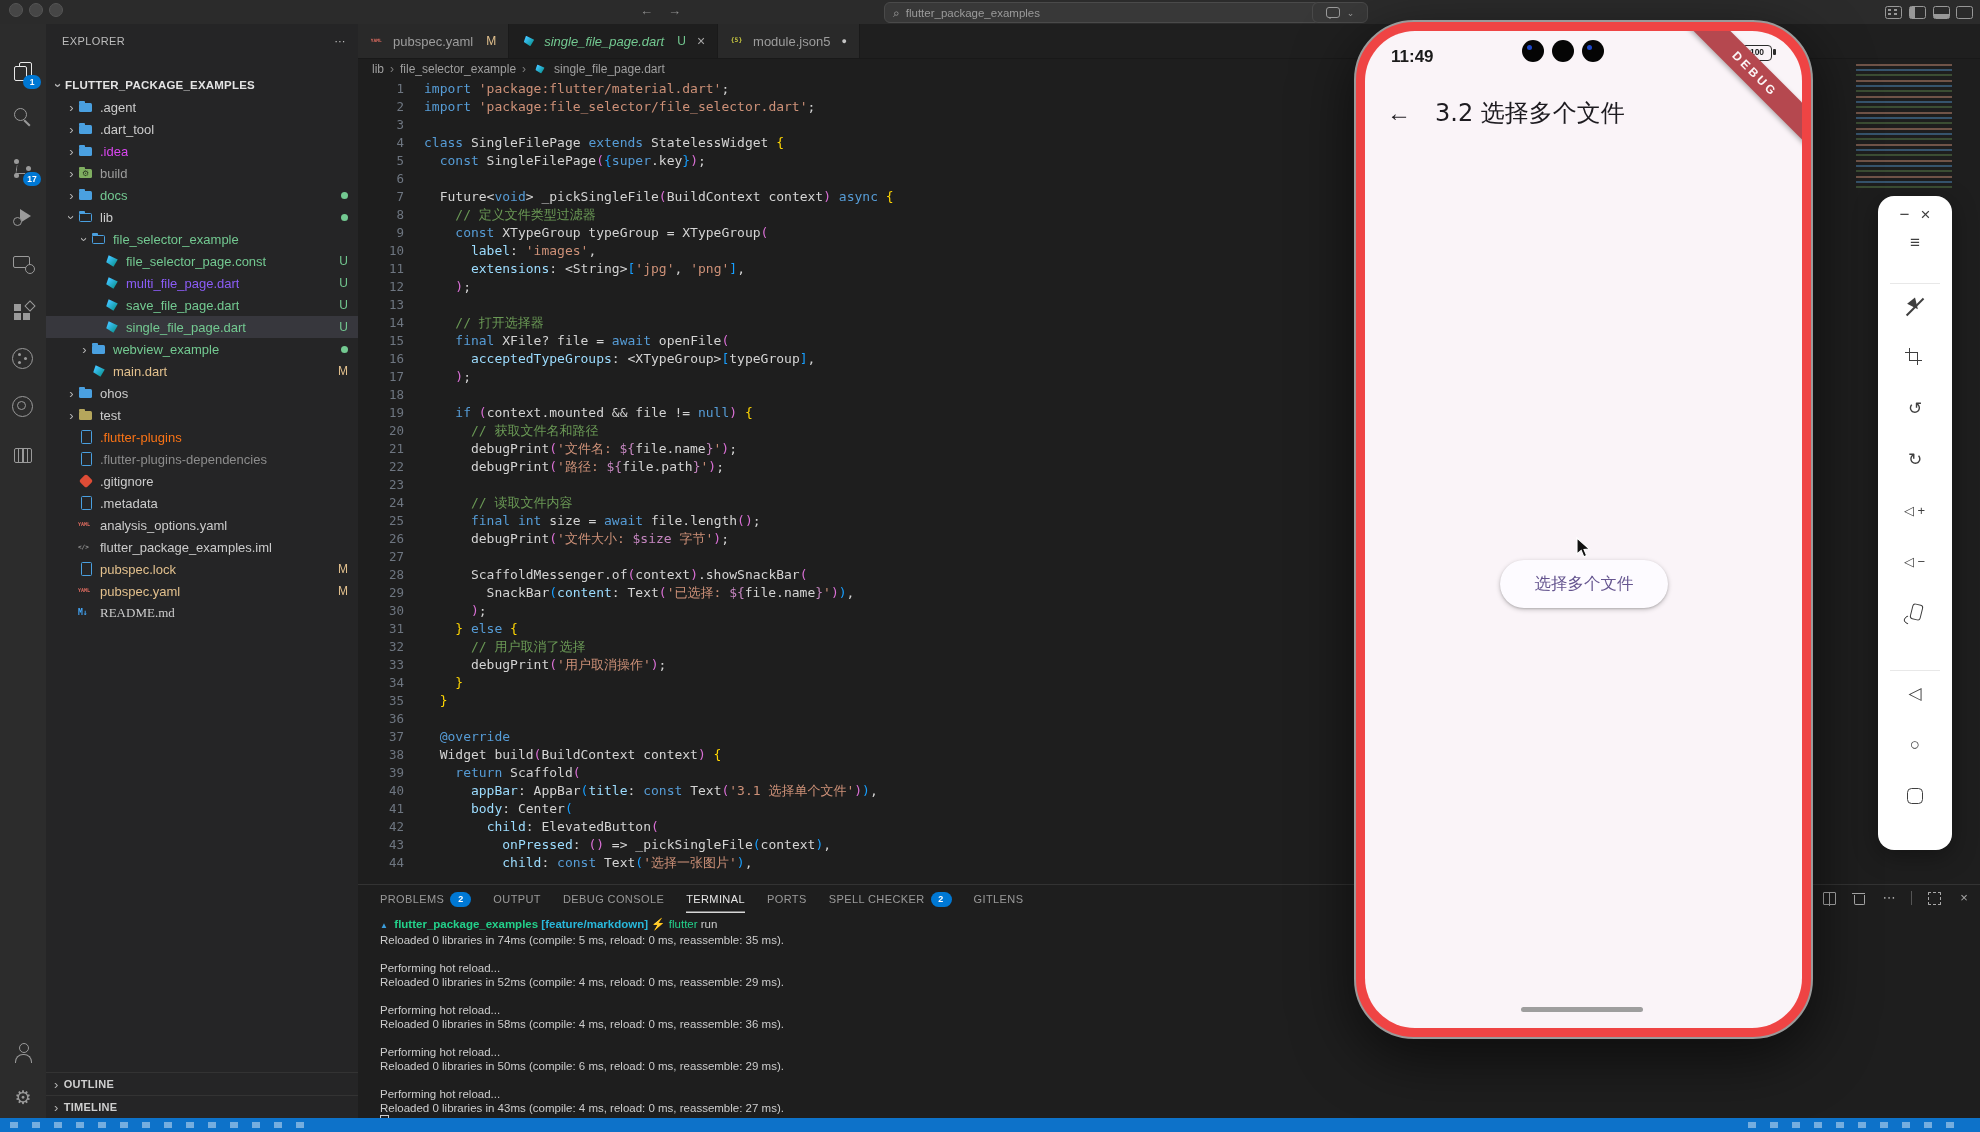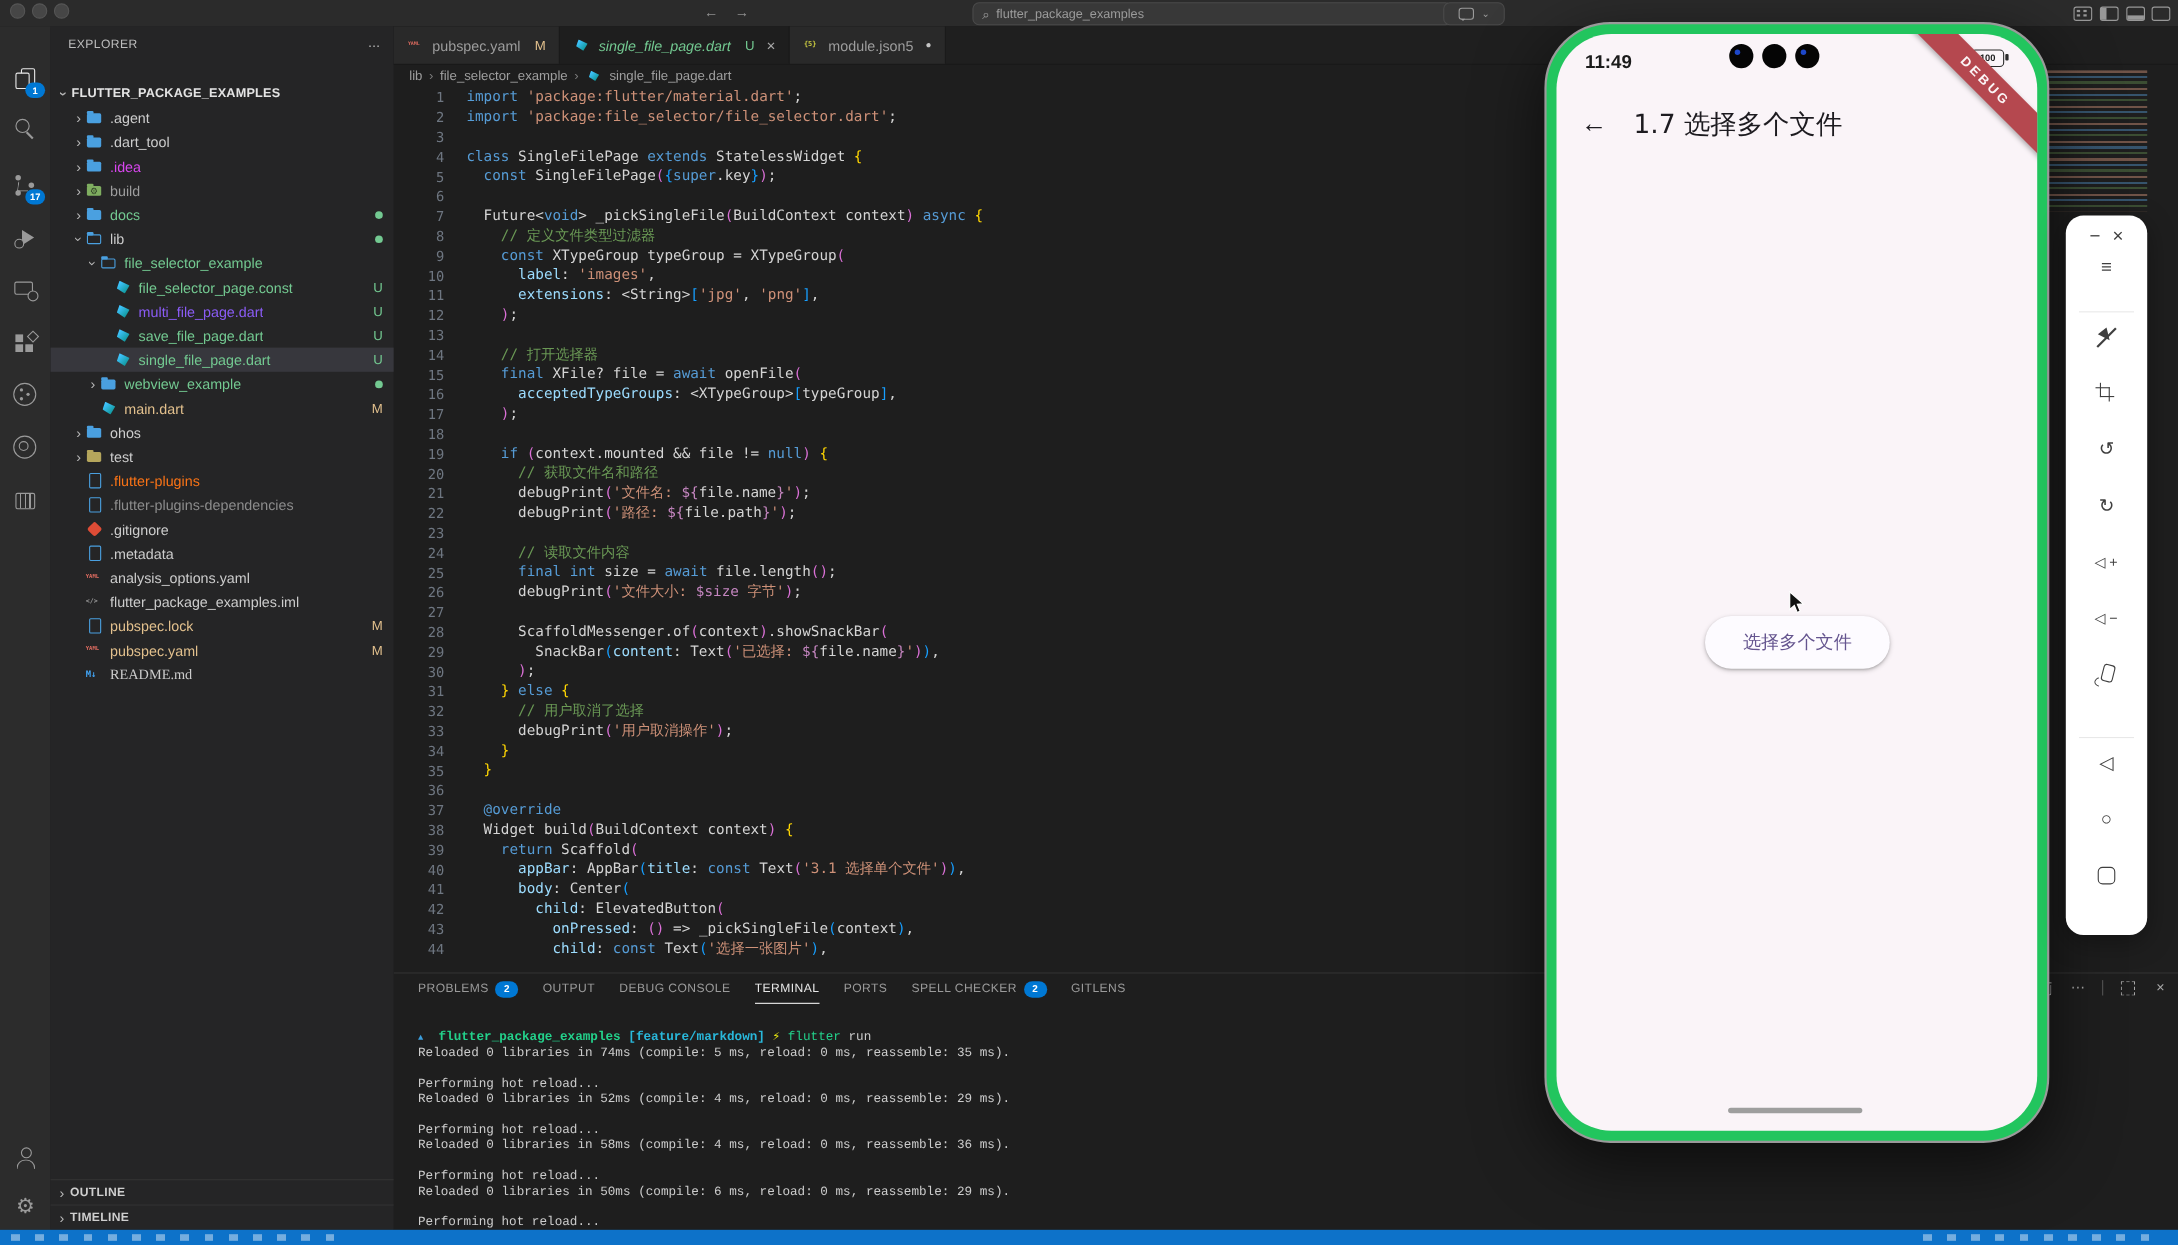--- a/index.html
+++ b/index.html
@@ -112,31 +112,31 @@
   .pbadge{min-width:15px;height:15px;border-radius:9px;background:#0078d4;color:#fff;font-size:9px;font-weight:700;
       display:flex;align-items:center;justify-content:center;padding:0 3px;}
   #panel-actions{position:absolute;right:8px;top:5px;display:flex;align-items:center;gap:14px;color:#a8a8a8;}
   .pa{width:16px;height:16px;position:relative;font-size:13px;line-height:16px;text-align:center;cursor:pointer;}
   .pa-split::before{content:"";position:absolute;left:2px;top:2px;width:11px;height:11px;border:1.3px solid currentColor;border-radius:1px;}
   .pa-split::after{content:"";position:absolute;left:8px;top:2px;width:0;height:13.6px;border-left:1.3px solid currentColor;}
   .pa-trash::before{content:"";position:absolute;left:3px;top:5px;width:9px;height:9px;border:1.3px solid currentColor;border-top:none;border-radius:0 0 2px 2px;}
   .pa-trash::after{content:"";position:absolute;left:1px;top:3px;width:13px;height:0;border-top:1.3px solid currentColor;}
   .pa-sep{width:1px;height:14px;background:#555;}
   .pa-max::before{content:"";position:absolute;left:2px;top:2px;width:11px;height:11px;border:1.3px dashed currentColor;border-radius:1px;}
-  #terminal{position:absolute;left:22px;top:32px;right:0;bottom:0;font-family:Liberation Mono, monospace;font-size:11.5px;
-      line-height:14px;color:#cccccc;white-space:pre;overflow:hidden;margin-top:19px;}
+  #terminal{position:absolute;left:22px;top:32px;right:0;bottom:0;font-family:Liberation Sans, sans-serif;font-size:11.5px;
+      line-height:14px;color:#cccccc;white-space:pre;overflow:hidden;}
   .t-repo{color:#23d18b;font-weight:700;} .t-branch{color:#29b8db;font-weight:700;} .t-bolt{color:#e5e510;}
   .t-cmd{color:#23d18b;} .t-arrow{color:#3b9edd;font-size:8px;} .t-plain{color:#cccccc;}
   .t-cursor{display:inline-block;width:7px;height:12px;border:1px solid #cccccc;vertical-align:-2px;}
   
   #statusbar{position:absolute;left:0;bottom:0;width:1980px;height:14px;background:#0d72c9;z-index:60;}
   .sb-glyphs{position:absolute;top:4px;height:6px;opacity:.5;
       background:repeating-linear-gradient(90deg,#dce9f5 0 8px,transparent 8px 22px);}
   
-  #phone{position:absolute;left:1404px;top:20px;width:455px;height:1015px;background:#22c55e;border:2.5px solid #9a9a9a;
+  #phone{position:absolute;left:1354px;top:20px;width:455px;height:1015px;background:#ef4444;border:2.5px solid #9a9a9a;
       border-radius:60px;box-shadow:0 18px 60px rgba(0,0,0,.6);z-index:40;}
   #screen{position:absolute;inset:9px;background:#faf4f8;border-radius:50px;overflow:hidden;}
   #status-time{position:absolute;left:26px;top:16px;font-size:17px;font-weight:600;color:#1b1b1b;}
   .cam{position:absolute;top:9px;width:22px;height:22px;border-radius:50%;background:#050505;}
   .cam .glint{position:absolute;left:5px;top:5px;width:5px;height:5px;border-radius:50%;background:#1d47c9;}
   #batt-alert{position:absolute;right:64px;top:13px;width:12px;height:15px;border-radius:3.5px;background:#2c2c2c;color:#fff;
       font-size:10px;font-weight:700;text-align:center;line-height:15px;}
   #battery{position:absolute;right:30px;top:14px;width:28px;height:14px;border:1.6px solid #2c2c2c;border-radius:4px;
       font-size:8.5px;font-weight:700;color:#1c1c1c;text-align:center;line-height:13px;}
   #battery::after{content:"";position:absolute;right:-4.5px;top:3px;width:2.5px;height:6px;background:#2c2c2c;border-radius:1px;}
@@ -478,21 +478,21 @@
         </span>
       <span class="cam" style="left:187px"></span>
       <span class="cam" style="left:217px">
           <span class="glint"></span>
         </span>
       <span id="batt-alert">!</span>
       <span id="battery">100</span>
       <div id="ribbon">DEBUG</div>
       <div id="appbar">
         <span id="back-arrow">←</span>
-        <span id="appbar-title">1.7 选择多个文件</span>
+        <span id="appbar-title">3.2 选择多个文件</span>
       </div>
       <button id="pick-button">选择多个文件</button>
       <svg id="mouse-cursor" width="17" height="22" viewBox="0 0 17 22">
         <path d="M1,1 L1,17 L5.2,13.4 L7.8,19.8 L10.6,18.6 L8,12.4 L13.4,12 Z" fill="#111" stroke="#fff" stroke-width="1.1"></path>
       </svg>
       <div id="home-indicator"></div>
     </div>
   </div>
 
   <div id="etoolbar">

